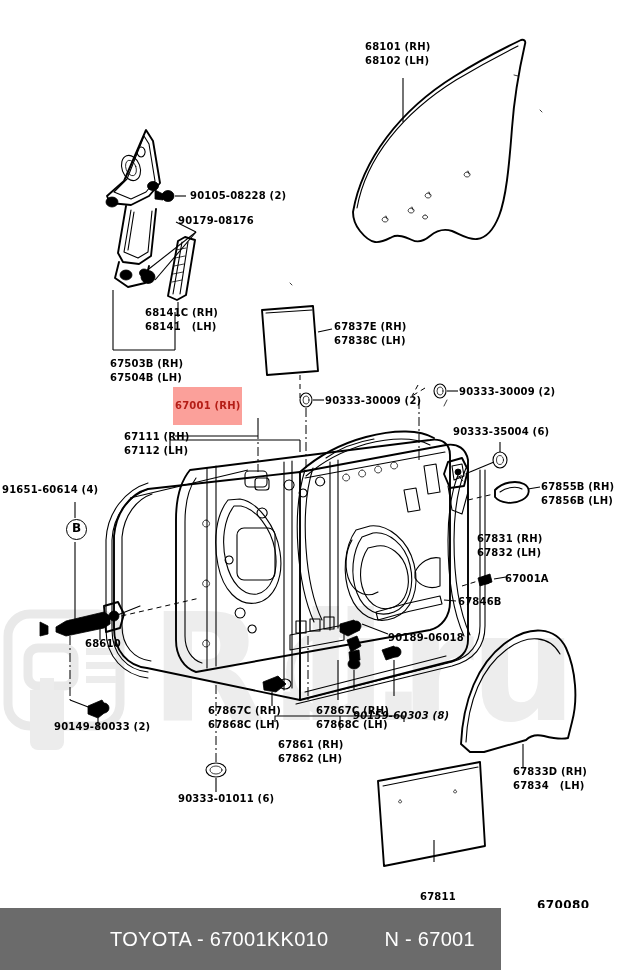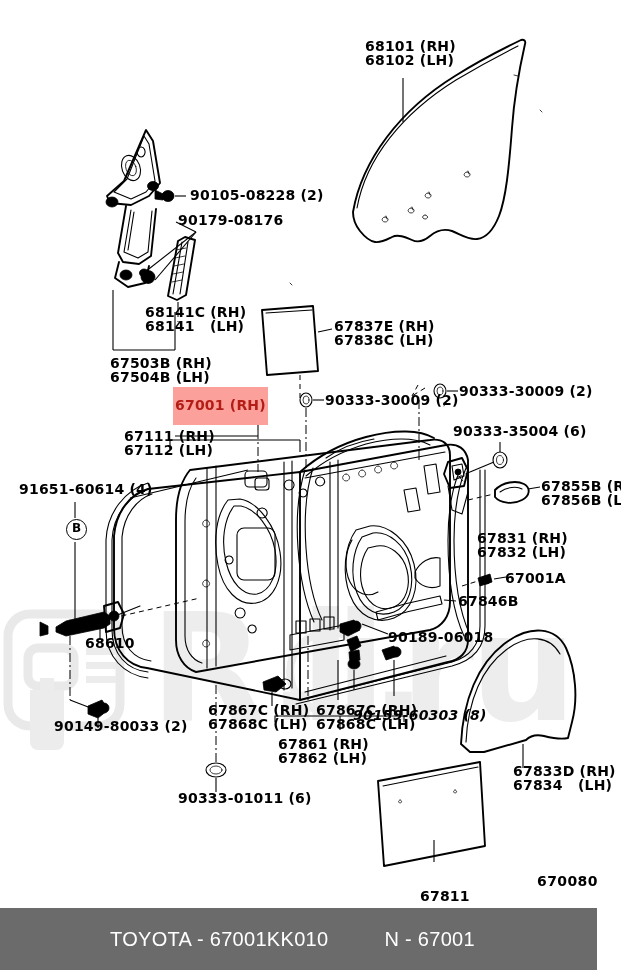--- a/index.html
+++ b/index.html
@@ -42,35 +42,36 @@
     width: 621px;
     height: 908px;
     z-index: 3;
   }
   
   .lbl {
     position: absolute;
     z-index: 6;
     font-family: "DejaVu Sans", sans-serif;
     font-weight: bold;
-    font-size: 14px;
+    font-size: 10px;
     line-height: 13.5px;
     color: #000000;
     white-space: pre;
     letter-spacing: 0.2px;
   }
   .lbl.hl {
     color: #b41d16;
     background: #fba09a;
     padding: 12px 2px;
     z-index: 7;
   }
   .lbl.code {
-    font-size: 14px;
+    font-size: 12px;
     letter-spacing: 0.4px;
+    margin-top: 24px;
   }
   
   .circ-marker {
     position: absolute;
     z-index: 6;
     width: 19px;
     height: 19px;
     border: 1.6px solid #000;
     border-radius: 50%;
     font-family: "DejaVu Sans", sans-serif;
@@ -79,21 +80,21 @@
     line-height: 17px;
     text-align: center;
     color: #000;
     background: transparent;
   }
   
   #footer {
     position: absolute;
     left: 0;
     top: 908px;
-    width: 597px;
+    width: 501px;
     height: 62px;
     background: #6b6b6b;
     display: flex;
     align-items: center;
     z-index: 10;
   }
   #footer .ftxt {
     color: #ffffff;
     font-family: "Liberation Sans", sans-serif;
     font-size: 20px;
@@ -489,21 +490,21 @@
     <div class="lbl" style="left:541px; top:480px;">67855B (RH)
 67856B (LH)</div>
 
     <div class="lbl" style="left:477px; top:532px;">67831 (RH)
 67832 (LH)</div>
 
     <div class="lbl" style="left:505px; top:572px;">67001A</div>
 
     <div class="lbl" style="left:458px; top:595px;">67846B</div>
 
-    <div class="lbl" style="left:19px; top:483px;">91651-60614 (4)</div>
+    <div class="lbl" style="left:2px; top:483px;">91651-60614 (4)</div>
 
     <div class="circ-marker" style="left:66px; top:519px;">B</div>
 
     <div class="lbl" style="left:85px; top:637px;">68610</div>
 
     <div class="lbl" style="left:54px; top:720px;">90149-80033 (2)</div>
 
     <div class="lbl" style="left:388px; top:631px;">90189-06018</div>
 
     <div class="lbl" style="left:353px; top:709px;font-style:italic;">90159-60303 (8)</div>

